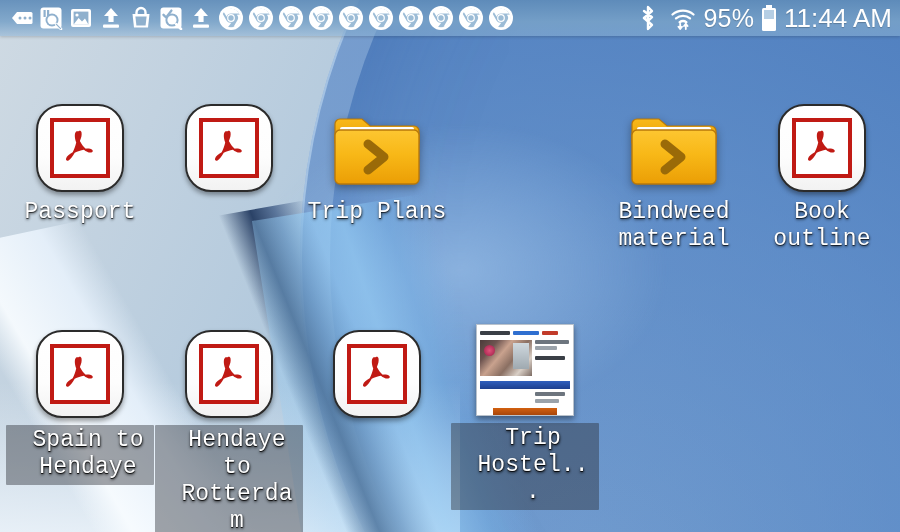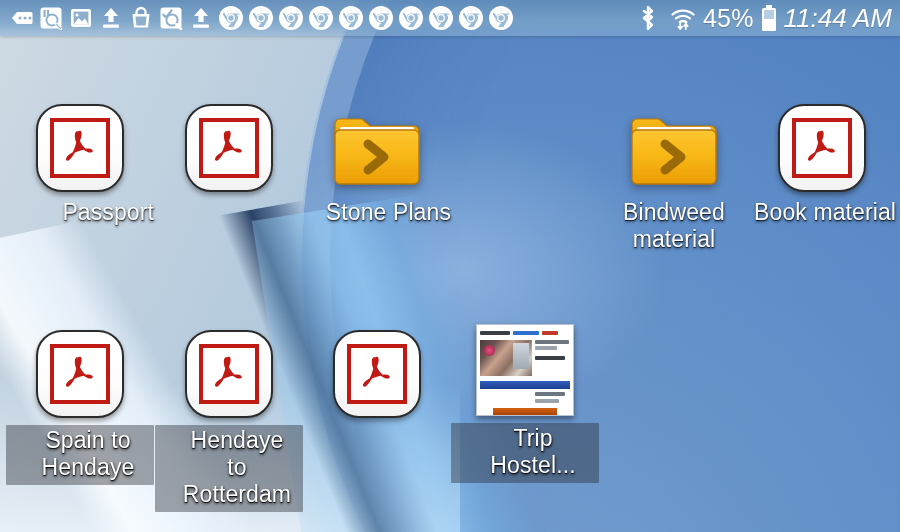--- a/index.html
+++ b/index.html
@@ -161,35 +161,35 @@
     letter-spacing: .2px;
     text-shadow: 0 1px 1px rgba(0,0,0,.22);
     white-space: nowrap;
   }
   .sb-clock {
     font-size: 26px;
     font-weight: 400;
     letter-spacing: 0px;
     text-shadow: 0 1px 1px rgba(0,0,0,.22);
     white-space: nowrap;
-    font-style: italic;
   }
   .sb-batt { width: 20px; height: 28px; flex:0 0 auto; }
 
   
   .grid {
     position: absolute;
     top: 36px; left: 0; right: 0; bottom: 0;
   }
   .cell {
     position: absolute;
     width: 148px;
     display: flex;
     flex-direction: column;
-    align-items: flex-end;
+    align-items: center;
+    font-family: Liberation Mono, monospace;
   }
 
   
   .pdf-tile {
     width: 88px; height: 88px;
     margin: 2px auto 0;
     border-radius: 26px;
     background: linear-gradient(to bottom,#ffffff 0%,#fdfdfd 60%,#f2f2f2 100%);
     border: 2px solid #2b2b2b;
     box-shadow: 0 3px 5px rgba(0,0,0,.38);
@@ -479,21 +479,21 @@
       </span>
       <span class="sb-ico">
         <svg width="26" height="26" viewBox="0 0 26 26">
           <path d="M2.5 9.5 A16 16 0 0 1 23.5 9.5" fill="none" stroke="#fff" stroke-width="2.3" stroke-linecap="round"></path>
           <path d="M6 13.4 A11 11 0 0 1 20 13.4" fill="none" stroke="#fff" stroke-width="2.3" stroke-linecap="round"></path>
           <path d="M9.6 17.2 A6 6 0 0 1 16.4 17.2" fill="none" stroke="#fff" stroke-width="2.3" stroke-linecap="round"></path>
           <path d="M10.2 18.8 L10.2 24 M10.2 24 L8.4 21.8 M10.2 24 L12 21.8" stroke="#fff" stroke-width="1.8" fill="none" stroke-linecap="round"></path>
           <path d="M15.8 24 L15.8 18.8 M15.8 18.8 L14 21 M15.8 18.8 L17.6 21" stroke="#fff" stroke-width="1.8" fill="none" stroke-linecap="round"></path>
         </svg>
       </span>
-      <span class="sb-text">45%</span>
+      <span class="sb-text">95%</span>
       <span class="sb-batt">
         <svg width="20" height="28" viewBox="0 0 20 28">
           <rect x="7" y="1" width="6" height="3" fill="#fff"></rect>
           <rect x="3" y="4" width="14" height="23" rx="1.5" fill="#fff"></rect>
           <rect x="5" y="6" width="10" height="9" fill="rgba(120,165,205,0.55)"></rect>
         </svg>
       </span>
       <span class="sb-clock">11:44 AM</span>
     </div>
   </div>
@@ -533,21 +533,21 @@
                 <stop offset="0%" stop-color="#f9b91a"></stop>
                 <stop offset="100%" stop-color="#e8a007"></stop>
               </linearGradient>
             </defs>
             <path d="M4 16 a5 5 0 0 1 5 -5 h22 l8 7 h44 a5 5 0 0 1 5 5 v12 H4 Z" fill="url(#ftab)" stroke="#b8780a" stroke-width="1.2"></path>
             <rect x="9" y="19" width="74" height="10" rx="2" fill="#ffffff"></rect>
             <path d="M4 27 a5 5 0 0 1 5 -5 h74 a5 5 0 0 1 5 5 v44 a5 5 0 0 1 -5 5 H9 a5 5 0 0 1 -5 -5 Z" fill="url(#fbody)" stroke="#b8780a" stroke-width="1.4"></path>
             <path d="M37 36 L53 49 L37 62" fill="none" stroke="#9a6a08" stroke-width="9" stroke-linecap="round" stroke-linejoin="round"></path>
           </svg>
         </div>
-        <div class="label">Stone Plans</div>
+        <div class="label">Trip Plans</div>
       </div>
       <div class="cell" style="left: 600px; top: 66px;">
         <div class="folder-tile">
           <svg width="92" height="84" viewBox="0 0 92 84">
             <defs>
               <linearGradient id="fbody" x1="0" y1="0" x2="0" y2="1">
                 <stop offset="0%" stop-color="#fdc631"></stop>
                 <stop offset="45%" stop-color="#f8b817"></stop>
                 <stop offset="100%" stop-color="#eb9e05"></stop>
               </linearGradient>
@@ -566,21 +566,21 @@
       </div>
       <div class="cell" style="left: 748px; top: 66px;">
         <div class="pdf-tile">
           <div class="pdf-box">
             <svg width="44" height="44" viewBox="0 0 44 44">
               <path d="M20.6 5.2 c1.2 -1.0 2.6 -0.4 2.9 1.1 c0.5 2.6 -0.2 5.6 -1.6 8.6 c1.6 3.2 3.7 6.0 5.9 7.8 c2.3 -0.3 4.6 -0.1 6.0 0.7 c1.5 0.9 1.3 2.6 -0.5 3.0 c-2.1 0.5 -4.9 -0.6 -7.4 -2.7 c-3.1 0.6 -6.4 1.7 -9.2 3.1 c-1.9 3.6 -4.2 6.6 -6.2 7.6 c-1.6 0.8 -2.9 -0.2 -2.4 -1.9 c0.6 -2.1 3.2 -4.4 6.6 -6.2 c1.5 -3.0 2.8 -6.6 3.5 -9.9 c-1.2 -2.9 -1.6 -6.0 -1.3 -8.1 c0.2 -1.4 0.8 -2.4 1.7 -3.1 Z" fill="#c01a14"></path>
               <path d="M21.2 8.0 c0.5 1.8 0.4 4.0 -0.3 6.2 c-0.7 -2.3 -0.8 -4.6 -0.3 -6.0 c0.2 -0.5 0.5 -0.6 0.6 -0.2 Z" fill="#fff" opacity="0"></path>
             </svg>
           </div>
         </div>
-        <div class="label">Book material</div>
+        <div class="label">Book outline</div>
       </div>
       <div class="cell" style="left: 6px; top: 292px;">
         <div class="pdf-tile">
           <div class="pdf-box">
             <svg width="44" height="44" viewBox="0 0 44 44">
               <path d="M20.6 5.2 c1.2 -1.0 2.6 -0.4 2.9 1.1 c0.5 2.6 -0.2 5.6 -1.6 8.6 c1.6 3.2 3.7 6.0 5.9 7.8 c2.3 -0.3 4.6 -0.1 6.0 0.7 c1.5 0.9 1.3 2.6 -0.5 3.0 c-2.1 0.5 -4.9 -0.6 -7.4 -2.7 c-3.1 0.6 -6.4 1.7 -9.2 3.1 c-1.9 3.6 -4.2 6.6 -6.2 7.6 c-1.6 0.8 -2.9 -0.2 -2.4 -1.9 c0.6 -2.1 3.2 -4.4 6.6 -6.2 c1.5 -3.0 2.8 -6.6 3.5 -9.9 c-1.2 -2.9 -1.6 -6.0 -1.3 -8.1 c0.2 -1.4 0.8 -2.4 1.7 -3.1 Z" fill="#c01a14"></path>
               <path d="M21.2 8.0 c0.5 1.8 0.4 4.0 -0.3 6.2 c-0.7 -2.3 -0.8 -4.6 -0.3 -6.0 c0.2 -0.5 0.5 -0.6 0.6 -0.2 Z" fill="#fff" opacity="0"></path>
             </svg>
           </div>
         </div>

